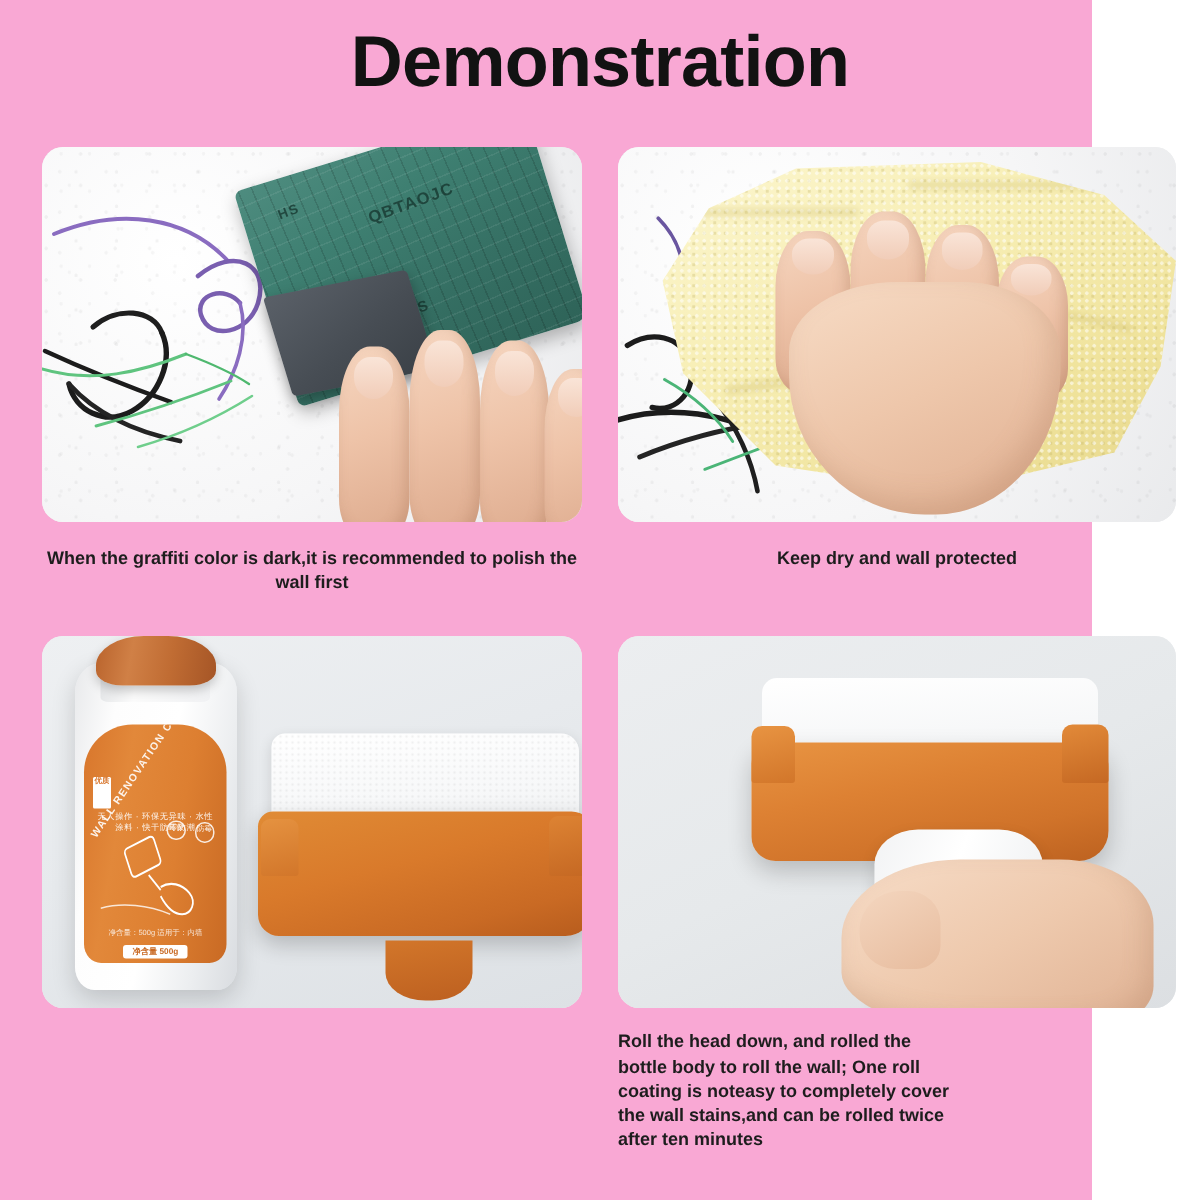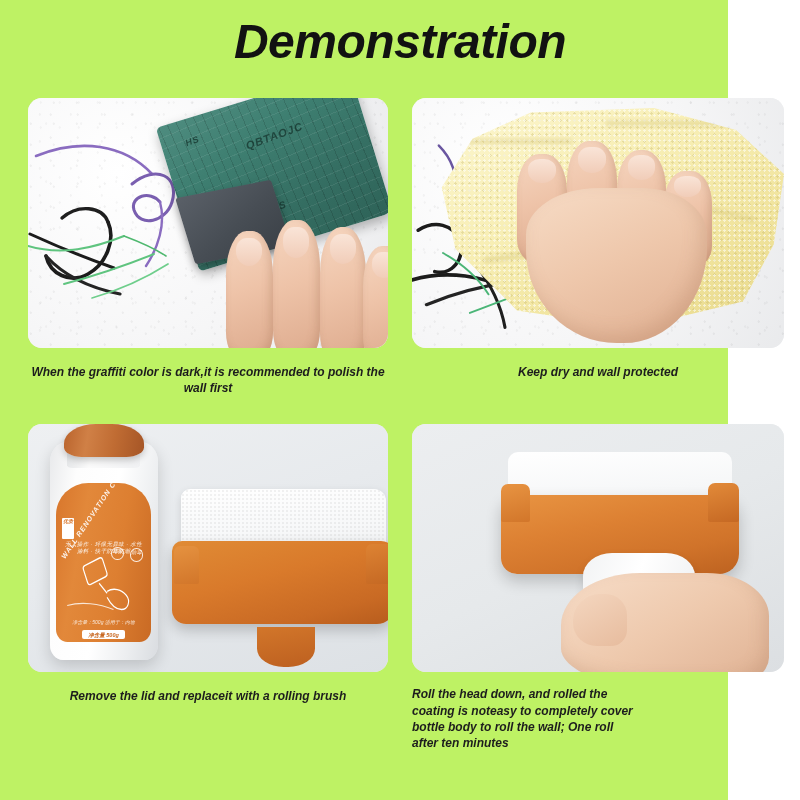--- a/index.html
+++ b/index.html
@@ -10,22 +10,21 @@
   body {
     width: 800px;
     height: 800px;
     font-family: "Liberation Sans", sans-serif;
     overflow: hidden;
   }
   .page {
     position: relative;
     width: 728px;
     height: 800px;
-    background: #bef264;
-    font-style: italic;
+    background: #f9a8d4;
   }
 
   
   .title {
     position: absolute;
     top: 14px;
     left: 0;
     width: 800px;
     text-align: center;
     font-size: 48px;
@@ -651,21 +650,20 @@
 
           <div class="roller">
             <div class="roller-sleeve"></div>
             <div class="roller-frame">
               <div class="roller-arm-l"></div>
               <div class="roller-arm-r"></div>
             </div>
             <div class="roller-stem"></div>
           </div>
         </div>
-        <div class="caption">Remove the lid and replaceit with a rolling brush</div>
       </div>
 
       <div class="cell right">
         <div class="photo short">
           <div class="wall4"></div>
 
           <div class="r4">
             <div class="r4-sleeve"></div>
             <div class="r4-frame">
               <div class="r4-arm-l"></div>
@@ -676,20 +674,21 @@
 
           <div class="bottle4"></div>
 
           <div class="hand4">
             <div class="palm4"></div>
             <div class="thumb4"></div>
           </div>
         </div>
         <div class="caption left-align">
           <div>Roll the head down, and rolled the</div>
+          <div>bottle body to roll the wall; One roll</div>
           <div>coating is noteasy to completely cover</div>
-          <div>bottle body to roll the wall; One roll</div>
+          <div>the wall stains,and can be rolled twice</div>
           <div>after ten minutes</div>
         </div>
       </div>
     </div>
   </div>
 </div>
 
 </body></html>

